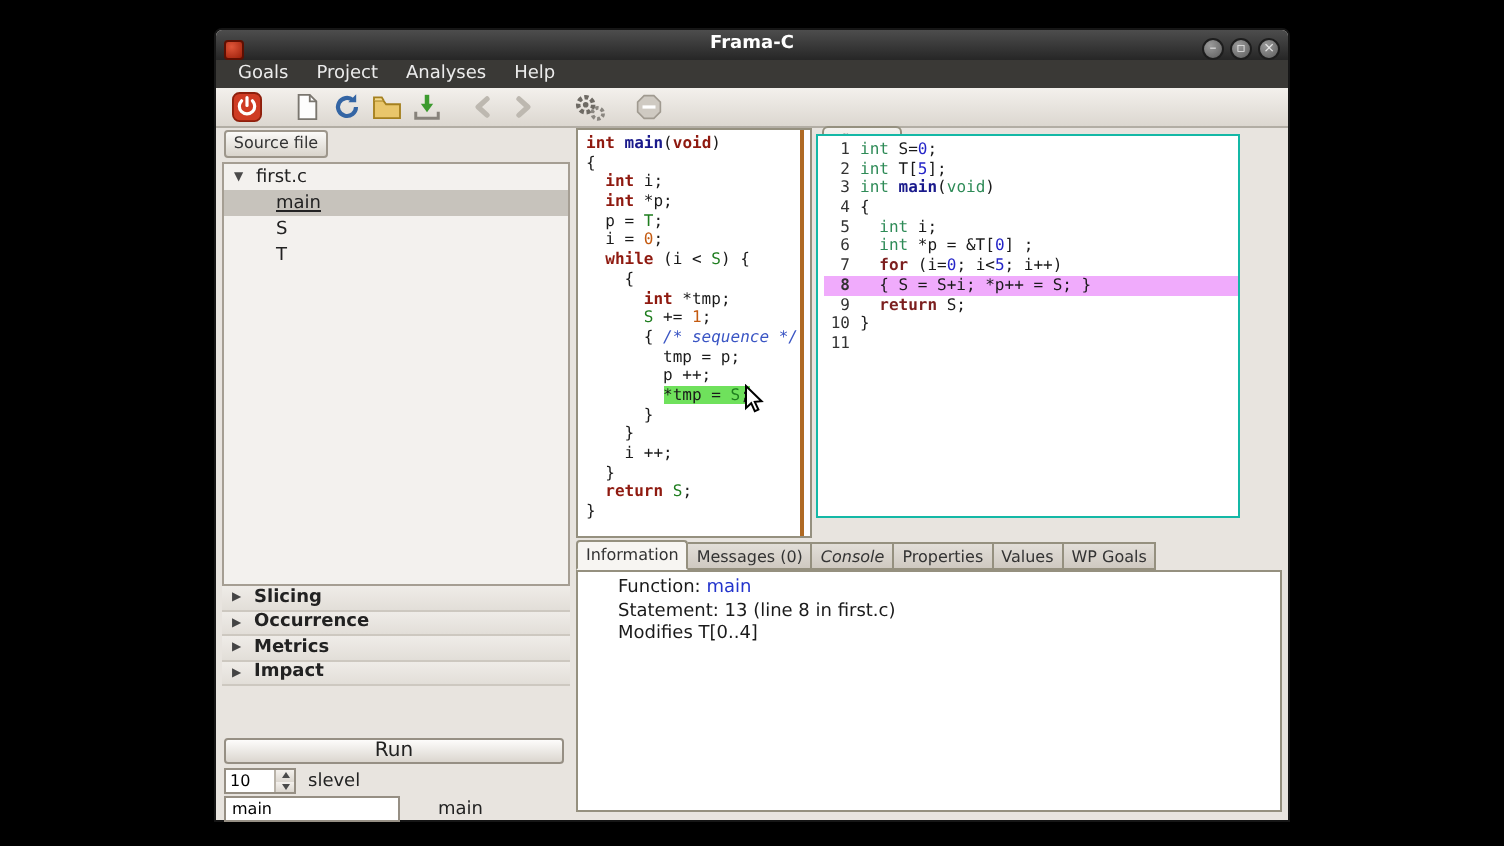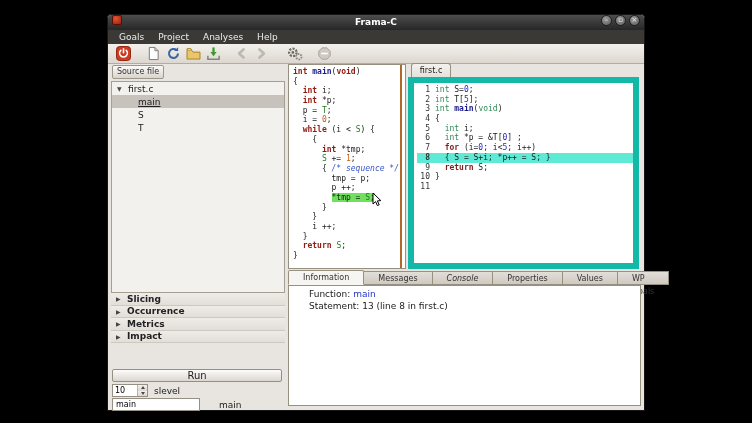--- a/index.html
+++ b/index.html
@@ -8,21 +8,21 @@
          font-family:"DejaVu Sans", sans-serif; }
   .stage { position:absolute; inset:0; background:#000; }
 
   
   .window { position:absolute; left:107px; top:14px; width:538px; height:397px;
             background:#e8e4df; border:1px solid #161616; border-radius:4px 4px 0 0;
             box-shadow:0 3px 10px rgba(0,0,0,.7); }
 
   .titlebar { position:absolute; left:0; top:0; right:0; height:15px;
               background:linear-gradient(#4d4d4d,#262626); border-radius:3px 3px 0 0;
-              display:flex; align-items:flex-start; padding:0 4px; }
+              display:flex; align-items:flex-end; padding:0 4px; }
   .appicon { width:10px; height:10px; border-radius:2px; z-index:2;
              background:radial-gradient(circle at 35% 30%, #e05538, #9c1f0a);
              border:1px solid #5e0f02; }
   .title { position:absolute; left:0; right:0; text-align:center; color:#fff;
            font-weight:bold; font-size:9px; line-height:15px; }
   .winbtns { margin-left:auto; display:flex; gap:3px; z-index:2; }
   .winbtn { width:11px; height:11px; border-radius:50%; border:1px solid #1d1d1d;
             background:radial-gradient(circle at 35% 30%, #9a9a9a, #5c5c5c);
             color:#e6e6e6; font-size:7px; line-height:9px; text-align:center; }
 
@@ -86,47 +86,47 @@
   .cil-panel { position:absolute; left:180px; top:49px; width:118px; height:205px;
                background:#fff; border:1px solid #95907f; overflow:hidden; }
   .cil-code { position:absolute; left:4px; top:2px; right:6px; bottom:1px; overflow:hidden; }
   .margin-line { position:absolute; right:3px; top:0; bottom:0; width:2px;
                  background:#b06a24; }
 
   .src-tab { position:absolute; left:303px; top:48px; width:40px; height:15px;
              background:linear-gradient(#f4f2ee,#e4e0da); border:1px solid #95907f;
              border-bottom:none; border-radius:3px 3px 0 0; font-size:8px;
              text-align:center; line-height:14px; color:#222; }
-  .src-panel { position:absolute; left:300px; top:62px; width:231px; height:192px;
-               background:#fff; border:6px solid #14b8a6; padding:2px 0 0 3px;
+  .src-panel { position:absolute; left:300px; top:52px; width:212px; height:192px;
+               background:#fff; border:1px solid #14b8a6; padding:2px 0 0 3px;
                overflow:hidden; }
 
   .cline { font-family:"DejaVu Sans Mono", monospace; font-size:8px;
            line-height:9.7px; height:9.7px; white-space:pre; color:#111; }
-  .row-hl { background:#5eead4; }
+  .row-hl { background:#f0abfc; }
   .lno { display:inline-block; width:13px; text-align:right; margin-right:5px;
          color:#333; }
   .lno-b { font-weight:bold; }
   .tok-hl { background:#6fe15c; }
 
   .tk-kw  { color:#8f1a10; font-weight:bold; }
   .tk-kw2 { color:#7c1f1f; font-weight:bold; }
   .tk-fn  { color:#1a1a8c; font-weight:bold; }
   .tk-gv  { color:#1e7d1e; }
   .tk-ty  { color:#2e8b57; }
   .tk-num { color:#c45a10; }
   .tk-nb  { color:#2525c8; }
   .tk-cm  { color:#3a55c4; font-style:italic; }
   .tk-pl  { color:#1a1a1a; }
   .tk-link{ color:#2233cc; }
 
   
   .btabs { position:absolute; left:180px; top:255px; height:15px; display:flex;
            align-items:flex-end; }
-  .btab { height:14px; padding:0 14px; font-size:8px; line-height:13px; color:#333;
+  .btab { height:14px; padding:0 4px; font-size:8px; line-height:13px; color:#333;
           background:linear-gradient(#e2ded8,#cfc9c1); border:1px solid #95907f;
           border-left:none; }
   .btab:first-child { border-left:1px solid #95907f; border-radius:2px 0 0 0; }
   .btab.active { background:#f7f5f2; height:15px; border-bottom:1px solid #f7f5f2;
                  border-radius:2px 2px 0 0; border-left:1px solid #95907f; }
   .btab.italic { font-style:italic; }
   .info-panel { position:absolute; left:180px; top:270px; width:353px; height:121px;
                 background:#fff; border:1px solid #95907f; padding:3px 20px;
                 overflow:hidden; }
   .info-panel .cline { font-family:"DejaVu Sans", sans-serif; font-size:9px;
@@ -316,16 +316,17 @@
       <div class="btab active">Information</div>
       <div class="btab">Messages (0)</div>
       <div class="btab italic">Console</div>
       <div class="btab">Properties</div>
       <div class="btab">Values</div>
       <div class="btab">WP Goals</div>
     </div>
     <div class="info-panel">
         <div class="cline"><span class="tk-pl">Function: </span><span class="tk-link">main</span></div>
         <div class="cline"><span class="tk-pl">Statement: 13 (line 8 in first.c)</span></div>
+        <div class="cline"><span class="tk-pl">Modifies T[0..4]</span></div>
       </div>
 
   </div>
 </div>
 
 </body></html>

